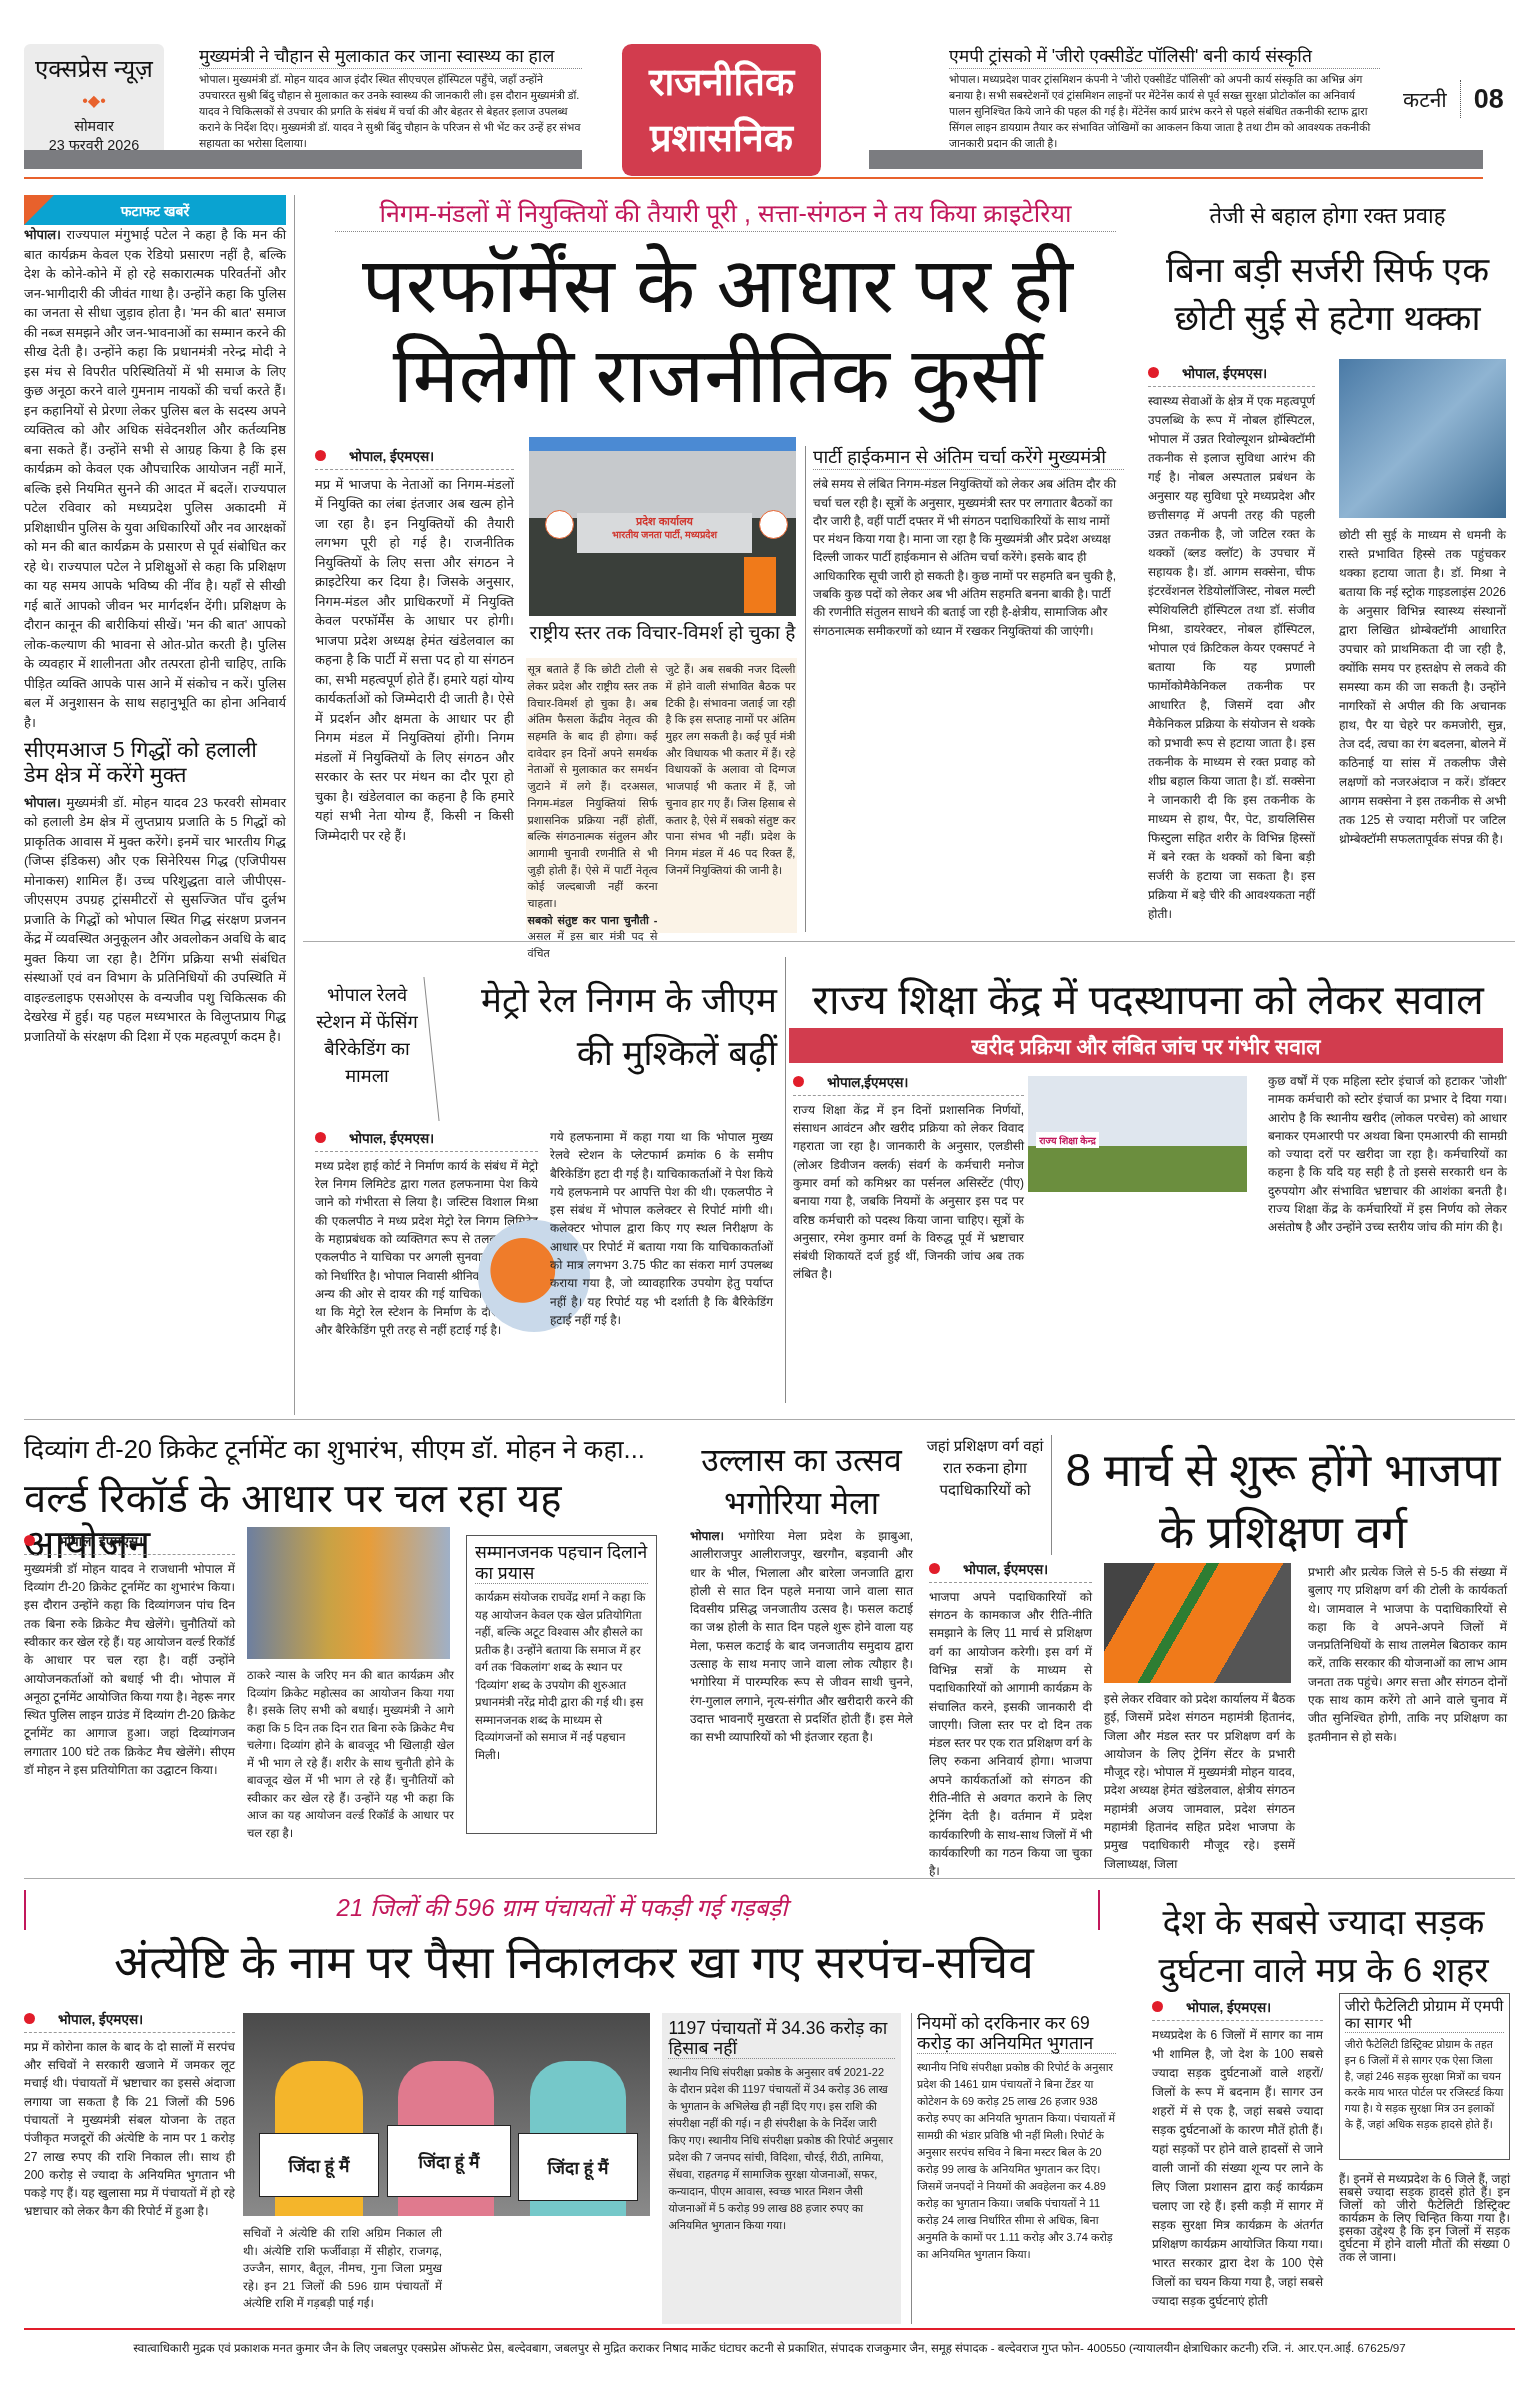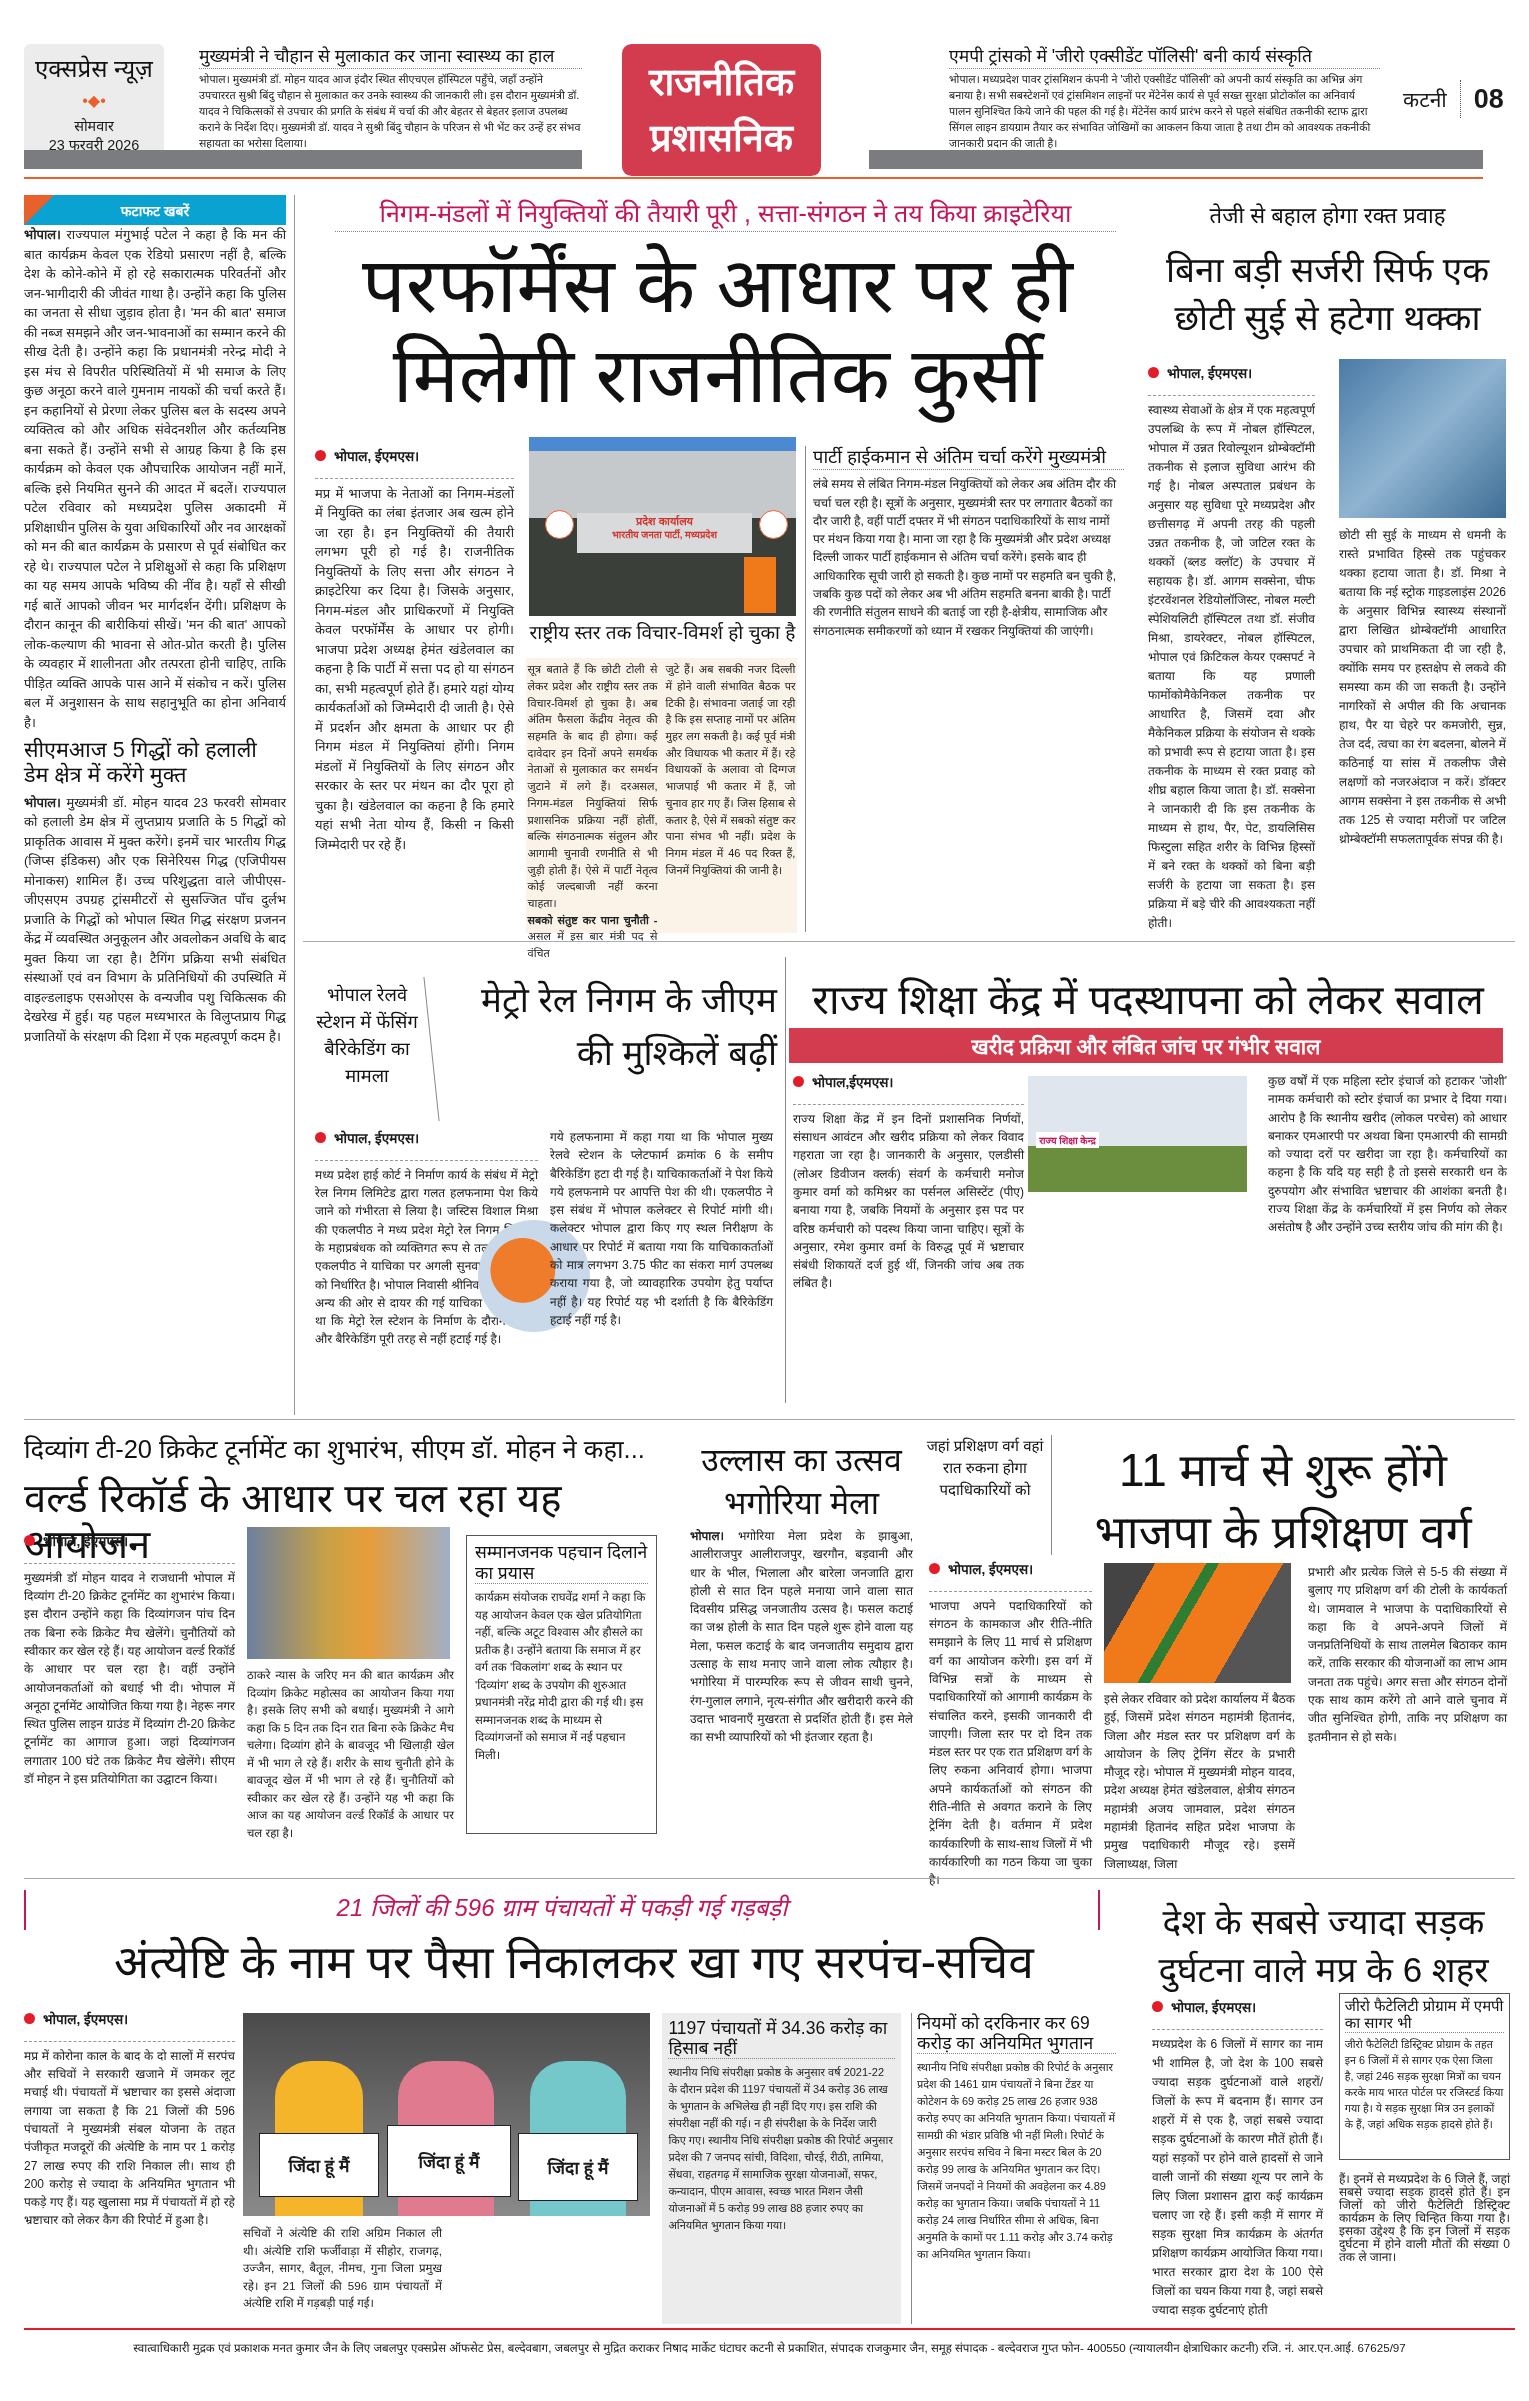--- a/index.html
+++ b/index.html
@@ -2,21 +2,21 @@
 <html style="font-size:12.8px"><head>
 <meta charset="utf-8">
 <style>
 *{box-sizing:border-box;margin:0;padding:0}
 html,body{width:1530px;height:2401px;background:#fff;overflow:hidden}
 body{position:relative;font-family:"Liberation Sans","DejaVu Sans",sans-serif;color:#1a1a1a}
 .abs{position:absolute}
 .txt{font-size:13.6px;line-height:20px;text-align:justify;color:#222}
 .txt b{font-weight:700}
 .hd{font-weight:400;color:#111;line-height:1.15}
-.dateline{display:flex;align-items:center;gap:8px;font-size:13.6px;font-weight:700;border-bottom:0.8px dashed #999;padding-bottom:13px;margin-bottom:4.8px}
+.dateline{display:flex;align-items:center;gap:23px;font-size:13.6px;font-weight:700;border-bottom:0.8px dashed #999;padding-bottom:4px;margin-bottom:4.8px}
 .dot{width:11px;height:11px;border-radius:50%;background:#e11d2a;display:inline-block}
 .vline{position:absolute;width:0.8px;background:#888}
 .hline{position:absolute;height:0.8px;background:#aaa}
 .photo{position:absolute;overflow:hidden}
 
 .brand-box{background:#ececec;border-radius:6.4px;text-align:center}
 .section-box{background:#d23c4e;color:#fff;border-radius:9.6px;display:flex;flex-direction:column;align-items:center;justify-content:center;font-weight:700}
 .graybar{background:#7b7c80}
 .boxed{border:1.6px solid #555;padding:6.4px 8px}
 </style>
@@ -171,21 +171,21 @@
   <div class="txt" style="font-size:11.6px;line-height:17.5px;text-align:left">कार्यक्रम संयोजक राघवेंद्र शर्मा ने कहा कि यह आयोजन केवल एक खेल प्रतियोगिता नहीं, बल्कि अटूट विश्वास और हौसले का प्रतीक है। उन्होंने बताया कि समाज में हर वर्ग तक 'विकलांग' शब्द के स्थान पर 'दिव्यांग' शब्द के उपयोग की शुरुआत प्रधानमंत्री नरेंद्र मोदी द्वारा की गई थी। इस सम्मानजनक शब्द के माध्यम से दिव्यांगजनों को समाज में नई पहचान मिली।</div>
 </div>
 
 <div class="abs hd" style="left:694px;top:1439px;width:215px;font-size:32px;text-align:center;line-height:43px">उल्लास का उत्सव भगोरिया मेला</div>
 <div class="abs" style="left:690px;top:1527px;width:223px">
   <div class="txt" style="font-size:12px;line-height:18.3px"><b>भोपाल।</b><span> भगोरिया मेला प्रदेश के झाबुआ, आलीराजपुर आलीराजपुर, खरगौन, बड़वानी और धार के भील, भिलाला और बारेला जनजाति द्वारा होली से सात दिन पहले मनाया जाने वाला सात दिवसीय प्रसिद्ध जनजातीय उत्सव है। फसल कटाई का जश्न होली के सात दिन पहले शुरू होने वाला यह मेला, फसल कटाई के बाद जनजातीय समुदाय द्वारा उत्साह के साथ मनाए जाने वाला लोक त्यौहार है। भगोरिया में पारम्परिक रूप से जीवन साथी चुनने, रंग-गुलाल लगाने, नृत्य-संगीत और खरीदारी करने की उदात्त भावनाएँ मुखरता से प्रदर्शित होती हैं। इस मेले का सभी व्यापारियों को भी इंतजार रहता है।</span></div>
 </div>
 
 <div class="abs hd" style="left:925px;top:1435px;width:120px;font-size:15px;text-align:center;line-height:22px">जहां प्रशिक्षण वर्ग वहां रात रुकना होगा पदाधिकारियों को</div>
 <div class="vline" style="left:1051px;top:1435px;height:120px"></div>
-<div class="abs hd" style="left:1060px;top:1439px;width:446px;font-size:46px;text-align:center;line-height:62px">11 मार्च से शुरू होंगे भाजपा के प्रशिक्षण वर्ग</div>
+<div class="abs hd" style="left:1060px;top:1439px;width:446px;font-size:46px;text-align:center;line-height:62px">8 मार्च से शुरू होंगे भाजपा के प्रशिक्षण वर्ग</div>
 <div class="abs" style="left:929px;top:1559px;width:163px">
   <div class="dateline">
       <span class="dot"></span>
       <span>भोपाल, ईएमएस।</span>
     </div>
   <div class="txt" style="font-size:12px;line-height:18.3px">भाजपा अपने पदाधिकारियों को संगठन के कामकाज और रीति-नीति समझाने के लिए 11 मार्च से प्रशिक्षण वर्ग का आयोजन करेगी। इस वर्ग में विभिन्न सत्रों के माध्यम से पदाधिकारियों को आगामी कार्यक्रम के संचालित करने, इसकी जानकारी दी जाएगी। जिला स्तर पर दो दिन तक मंडल स्तर पर एक रात प्रशिक्षण वर्ग के लिए रुकना अनिवार्य होगा। भाजपा अपने कार्यकर्ताओं को संगठन की रीति-नीति से अवगत कराने के लिए ट्रेनिंग देती है। वर्तमान में प्रदेश कार्यकारिणी के साथ-साथ जिलों में भी कार्यकारिणी का गठन किया जा चुका है।</div>
 </div>
 <div class="photo" style="left:1104px;top:1563px;width:187px;height:120px;background:linear-gradient(120deg,#444 0 20%,#f07a1a 20% 40%,#2e7d32 40% 45%,#f07a1a 45% 70%,#555 70%)"></div>
 <div class="abs" style="left:1104px;top:1690px;width:191px">
   <div class="txt" style="font-size:12px;line-height:18.3px">इसे लेकर रविवार को प्रदेश कार्यालय में बैठक हुई, जिसमें प्रदेश संगठन महामंत्री हितानंद, जिला और मंडल स्तर पर प्रशिक्षण वर्ग के आयोजन के लिए ट्रेनिंग सेंटर के प्रभारी मौजूद रहे। भोपाल में मुख्यमंत्री मोहन यादव, प्रदेश अध्यक्ष हेमंत खंडेलवाल, क्षेत्रीय संगठन महामंत्री अजय जामवाल, प्रदेश संगठन महामंत्री हितानंद सहित प्रदेश भाजपा के प्रमुख पदाधिकारी मौजूद रहे। इसमें जिलाध्यक्ष, जिला</div>

